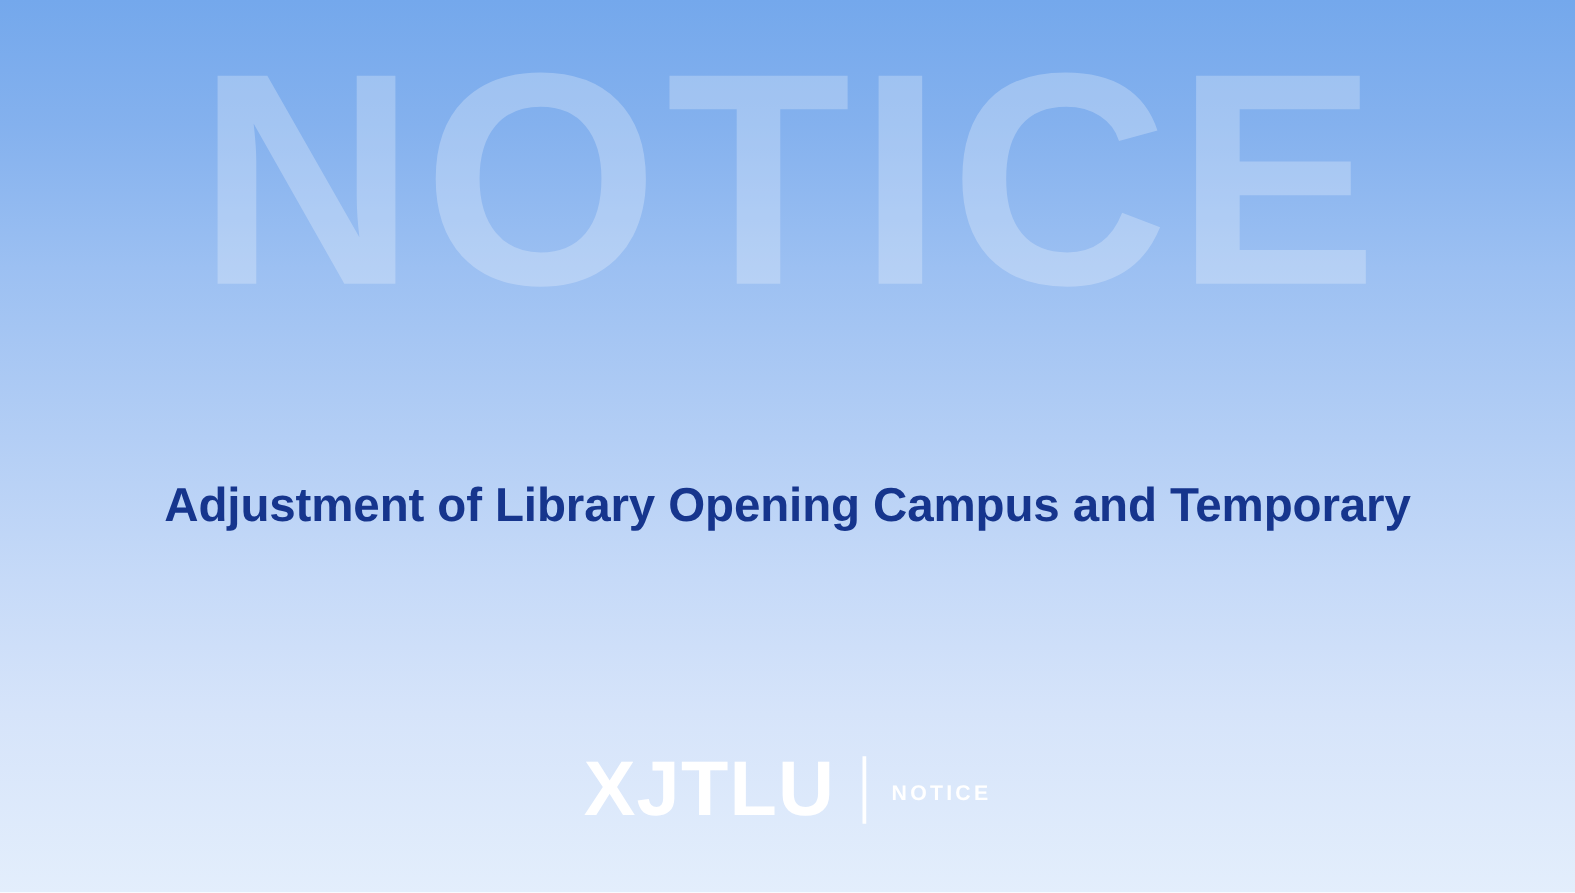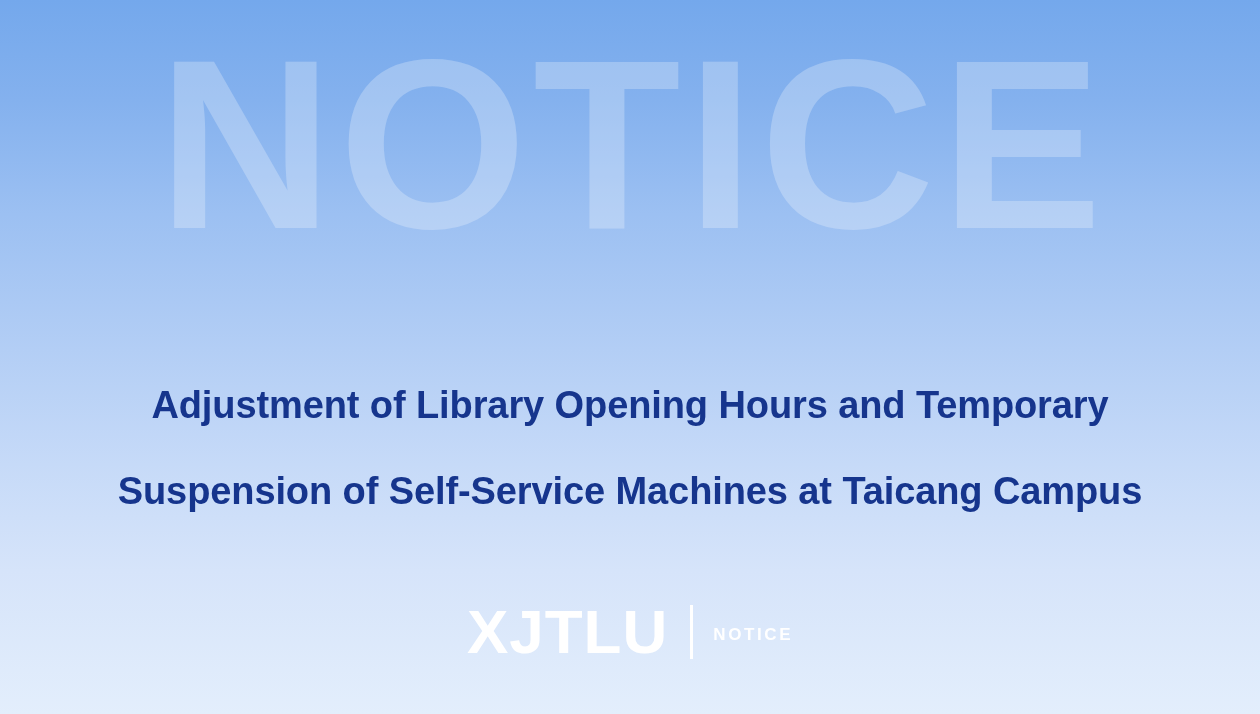--- a/index.html
+++ b/index.html
@@ -119,22 +119,21 @@
 </head>
 <body>
 
 <div class="banner">
 
   <div class="watermark">
     <span class="watermark-text">NOTICE</span>
   </div>
 
   <div class="title-block">
-    <span class="title-line">Adjustment of Library Opening Hours and Temporary</span>
-    <span class="title-line">Suspension of Self-Service Machines at Taicang Campus</span>
+    <span class="title-line">Adjustment of Library Opening Campus and Temporary</span>
   </div>
 
   <div class="logo-lockup">
     <span class="logo-wordmark">XJTLU</span>
     <span class="logo-divider"></span>
     <span class="logo-sub">NOTICE</span>
   </div>
 
 </div>
 

